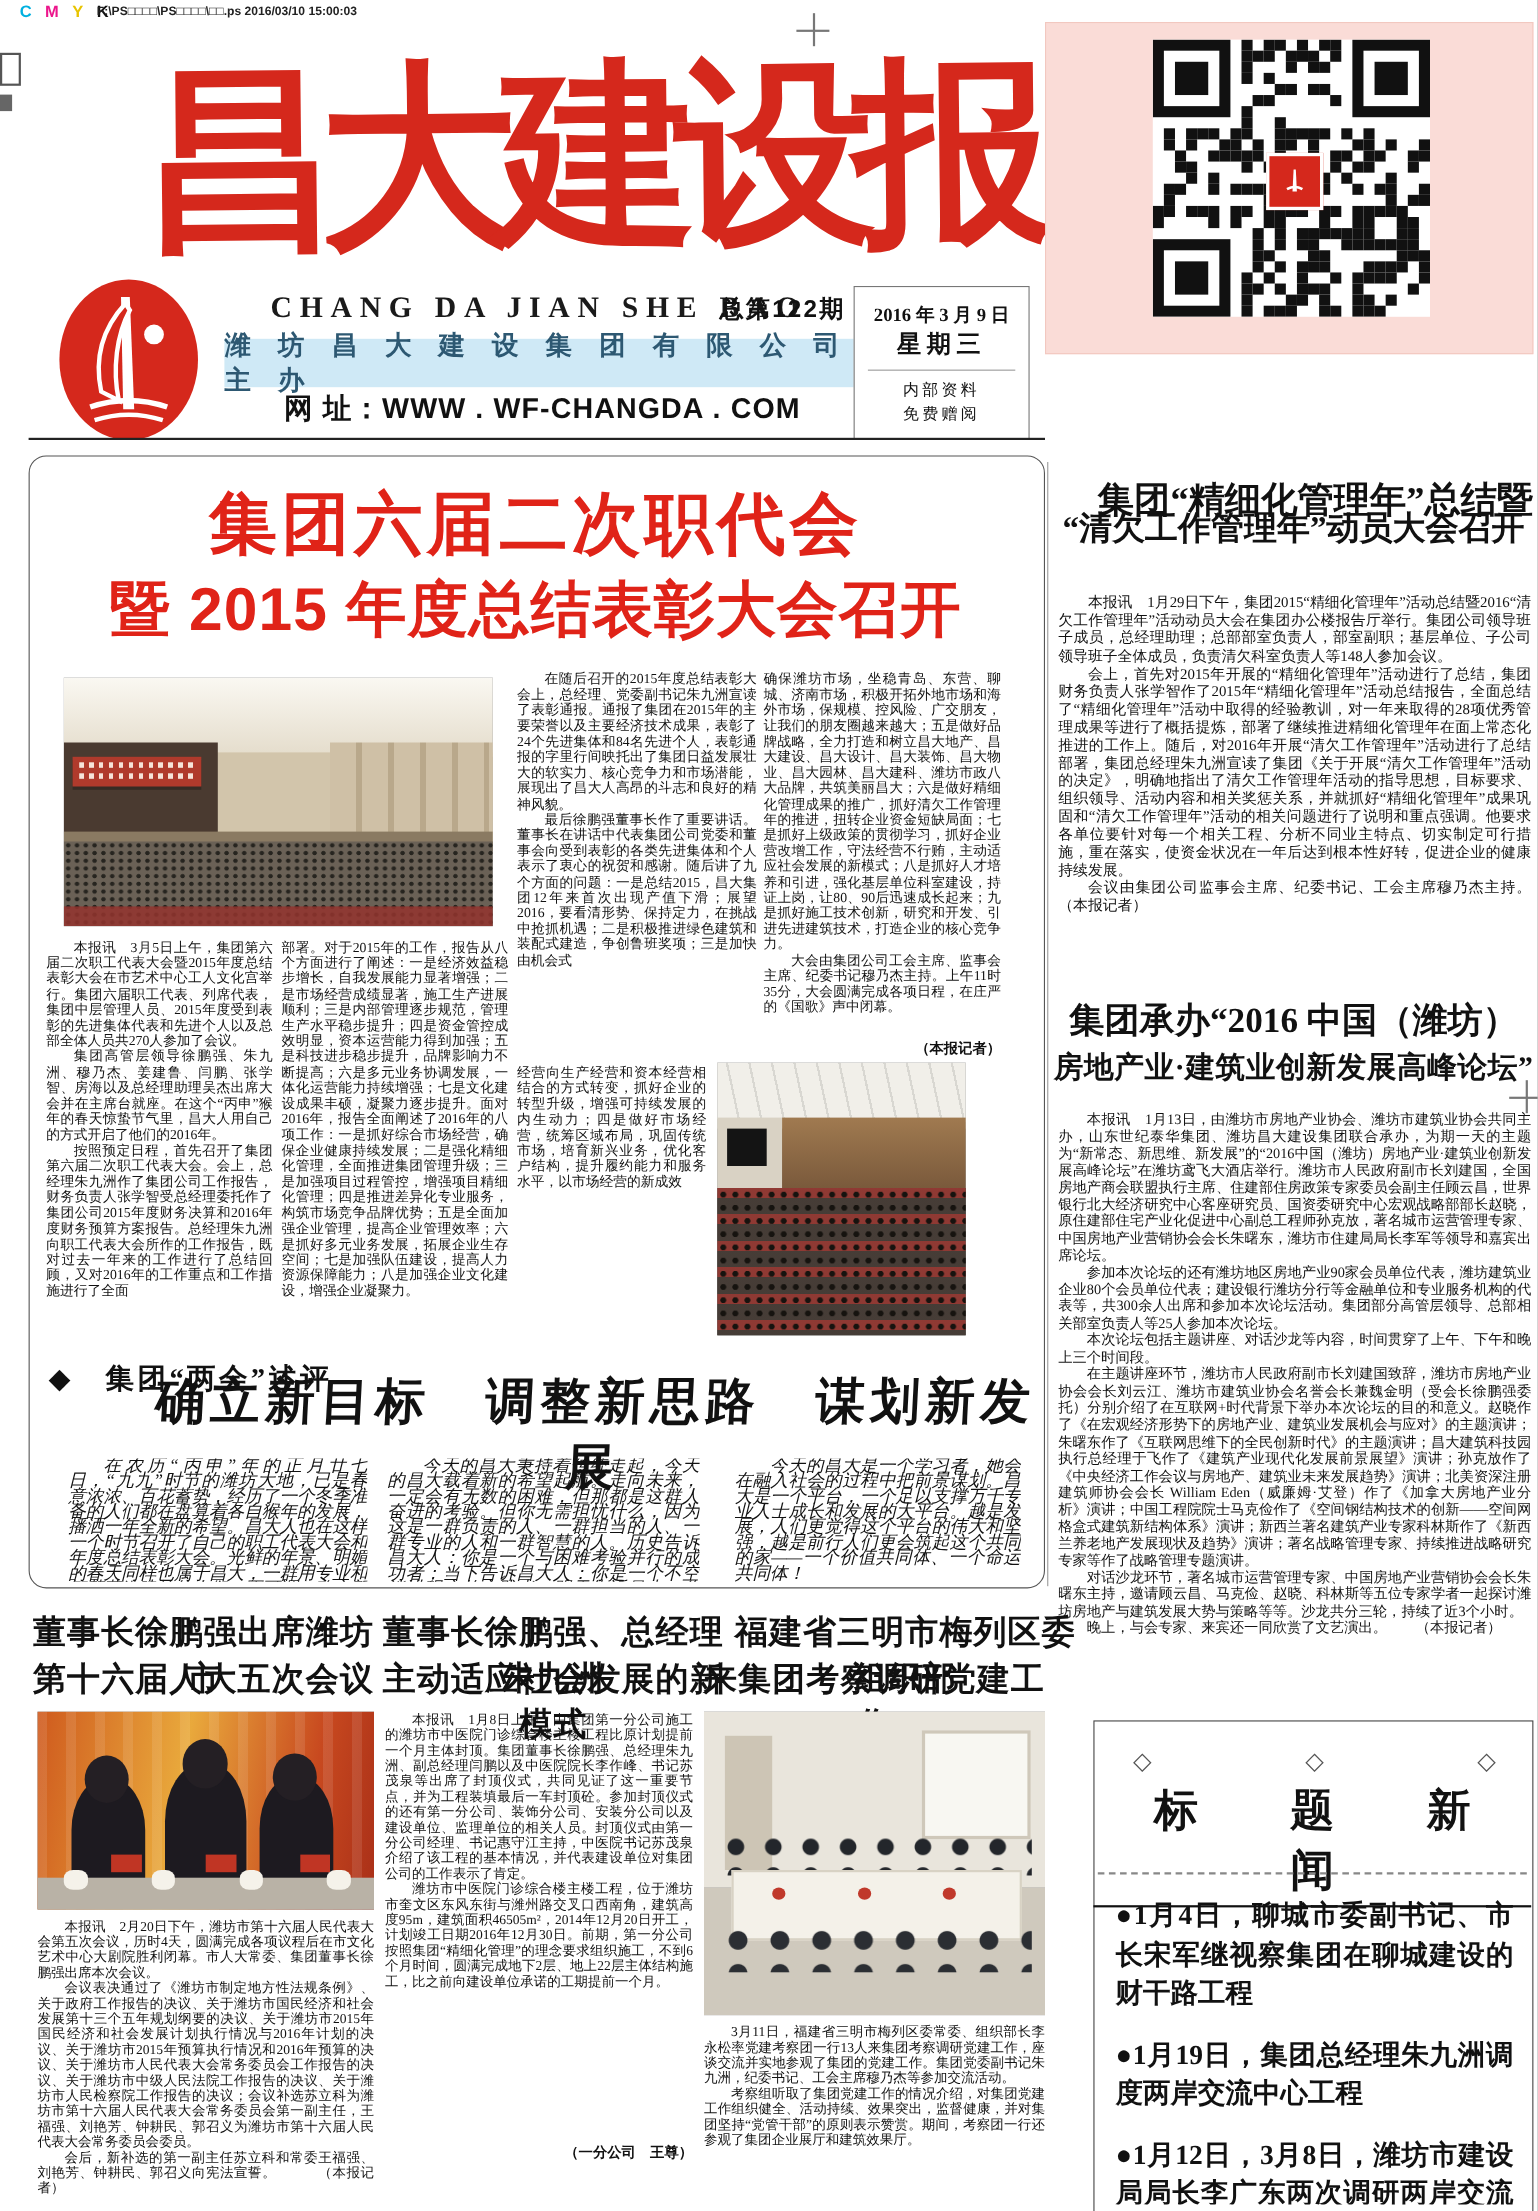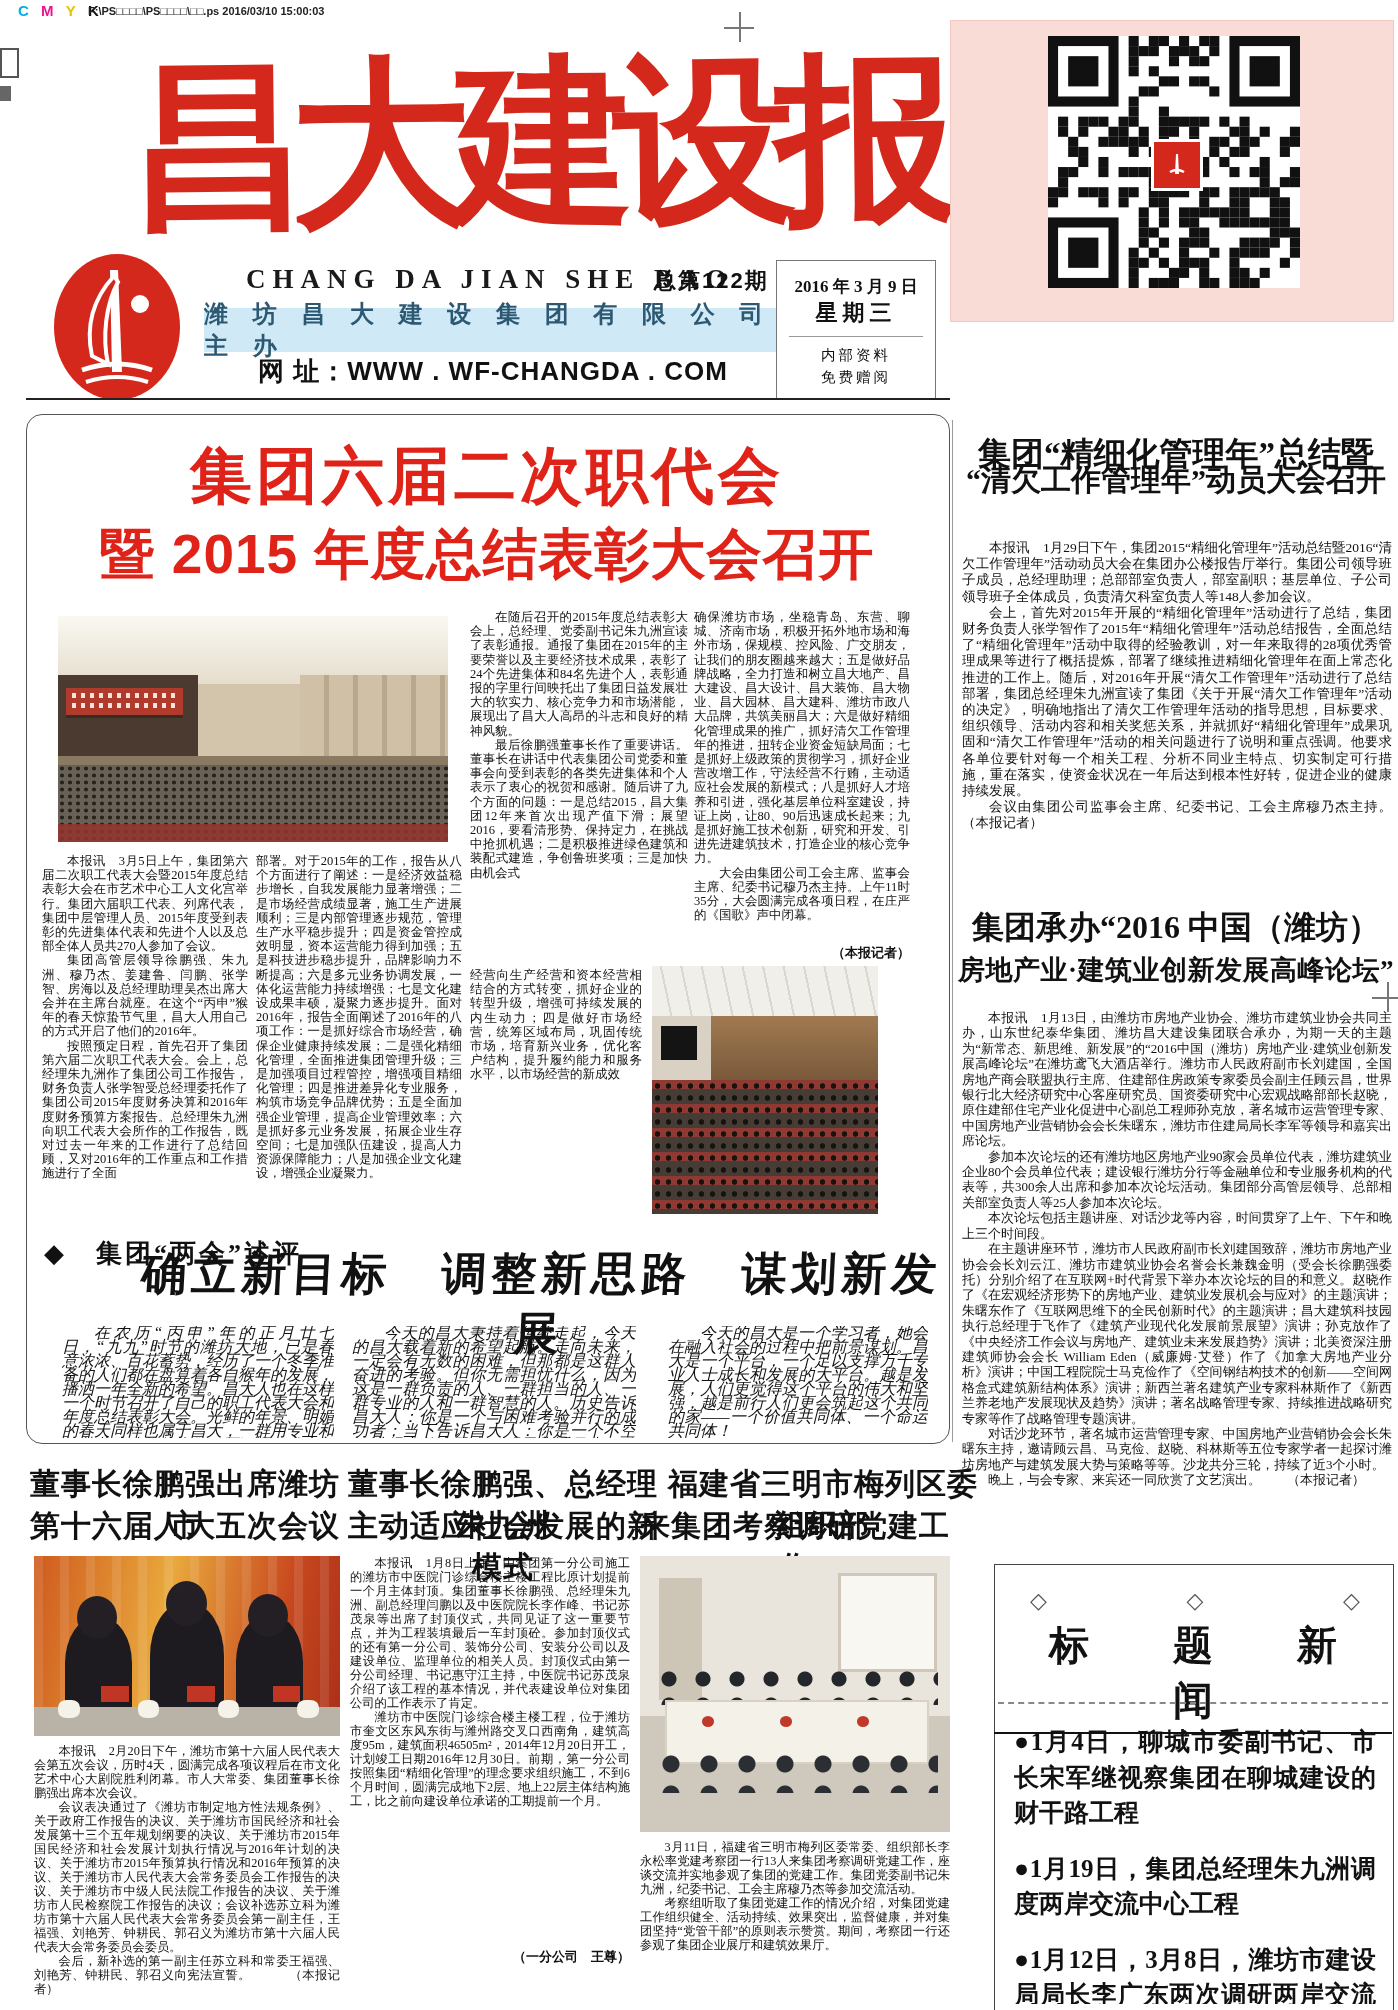--- a/index.html
+++ b/index.html
@@ -139,21 +139,21 @@
   .a3h1{left:636px;top:1464px;width:318px;margin-left:28px;} .a3h2{left:636px;top:1506px;width:318px;}
   .abody{font-size:12.3px;line-height:14px;overflow:hidden;text-align:justify;}
   .abody p{margin:0;text-indent:2em;}
   .a1b{left:34px;top:1744px;width:306px;height:262px;}
   .a2b{left:350px;top:1556px;width:280px;height:388px;}
   .a2byl{left:350px;top:1948px;width:280px;}
   .a3b{left:640px;top:1840px;width:310px;height:168px;}
   
   .vrule{left:952px;top:420px;width:1px;height:1022px;background:#9a9a9a;}
   .rh{ text-align:center;font-weight:900;}
-  .r1h1{left:958px;top:432px;width:436px;font-size:33px;}
+  .r1h1{left:958px;top:432px;width:436px;font-size:33px;text-align:right;}
   .r1h2{left:958px;top:460px;width:436px;font-size:30px;}
   .r1b{left:962px;top:540px;width:430px;height:356px;font-size:13.5px;line-height:16.2px;
        overflow:hidden;text-align:justify;}
   .r1b p{margin:0;text-indent:2em;}
   .r2h1{left:958px;top:906px;width:436px;font-size:32px;}
   .r2h2{left:958px;top:952px;width:436px;font-size:27px;letter-spacing:0.5px;}
   .r2b{left:962px;top:1010px;width:430px;height:512px;font-size:13px;line-height:15.4px;
        overflow:hidden;text-align:justify;}
   .r2b p{margin:0;text-indent:2em;}
   

